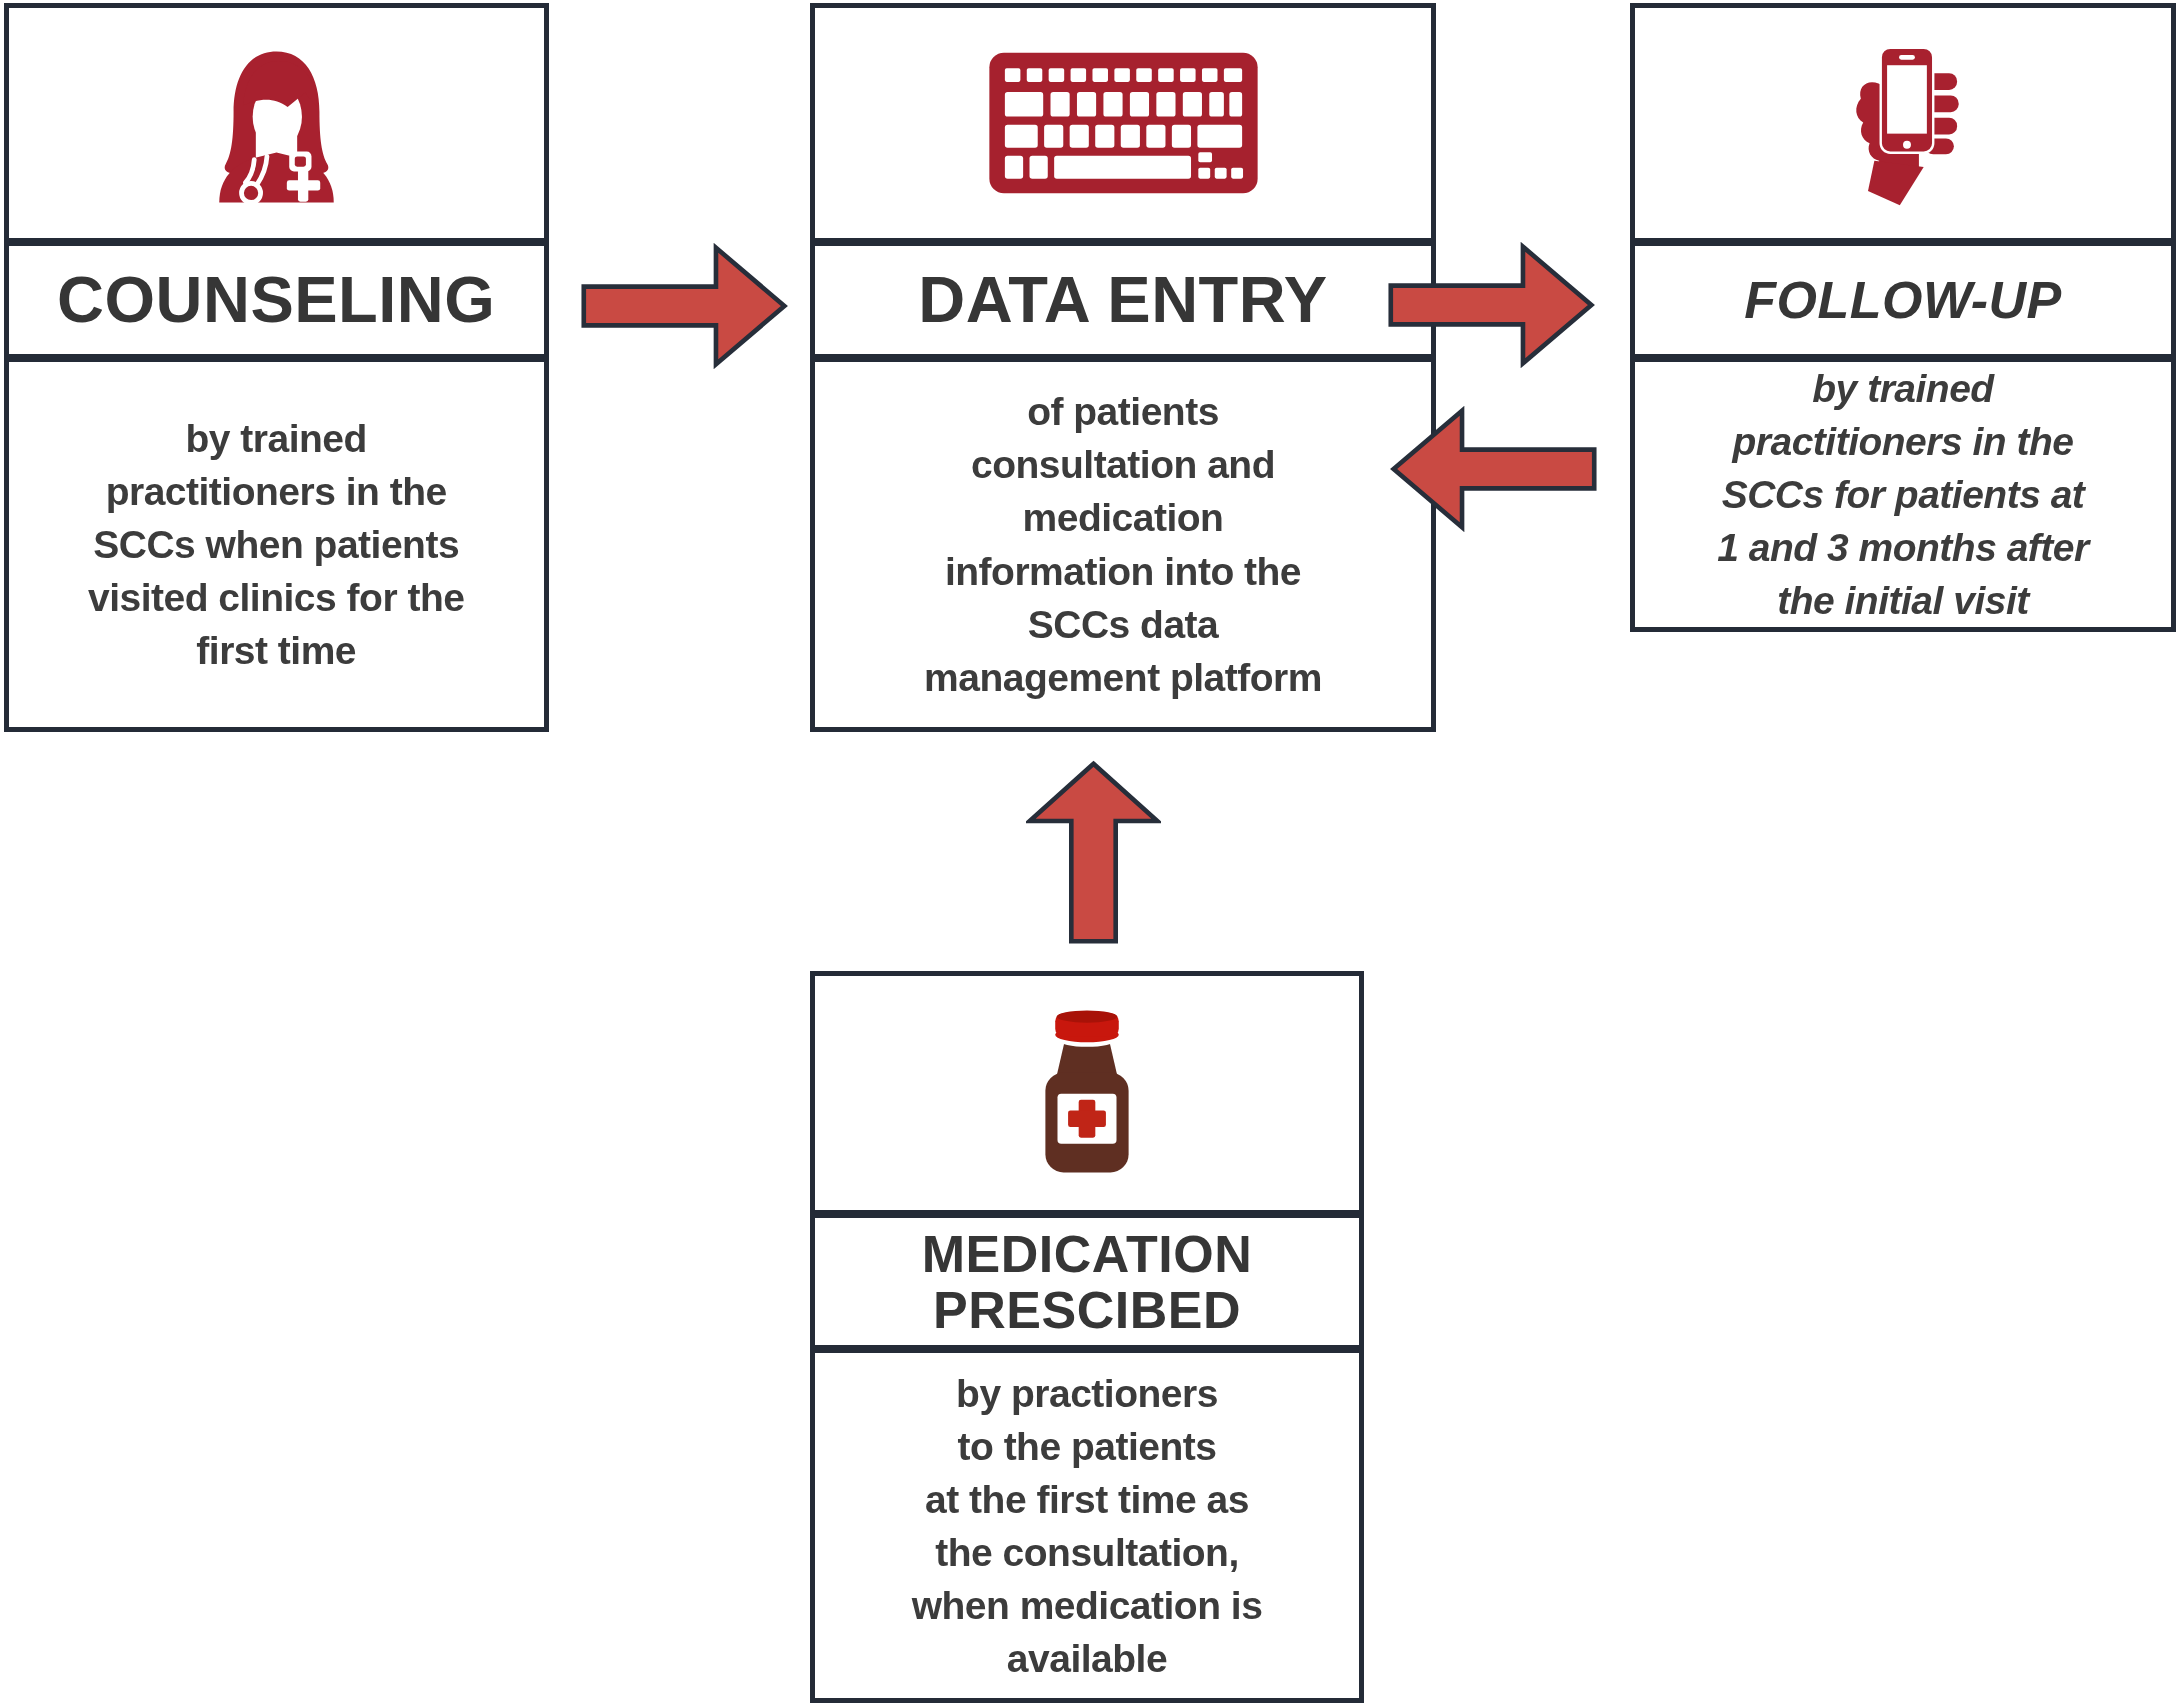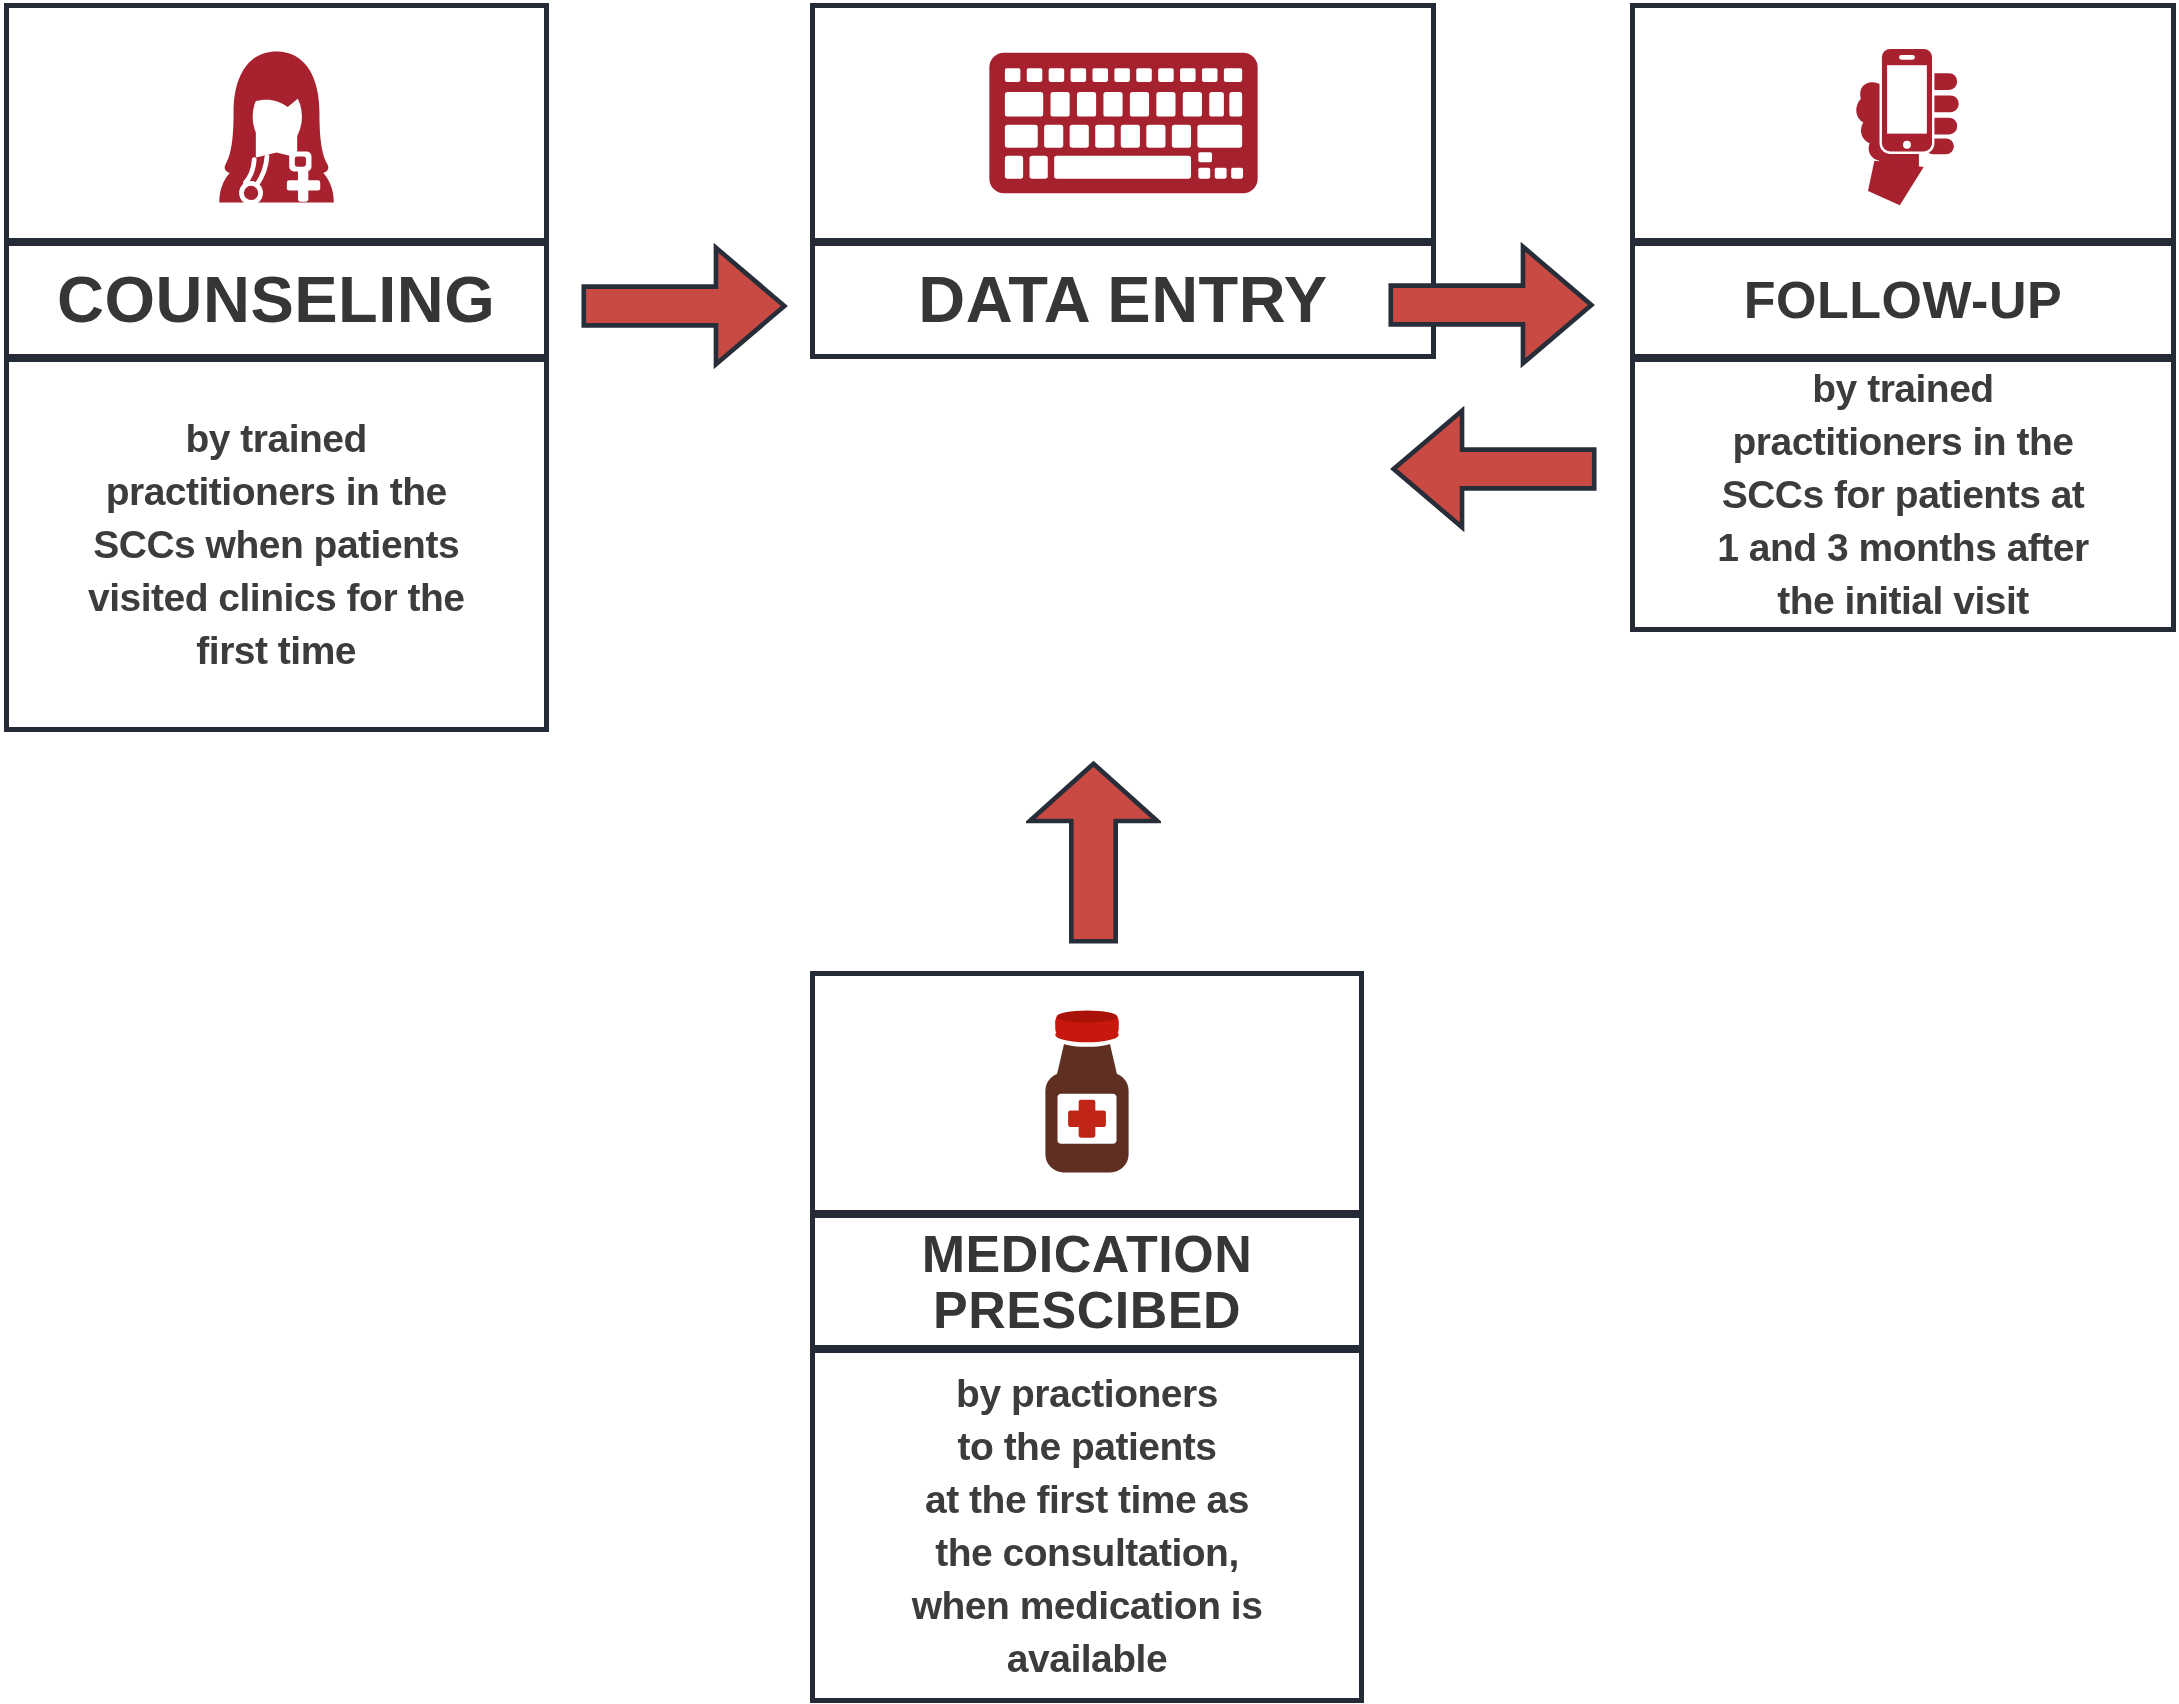--- a/index.html
+++ b/index.html
@@ -144,23 +144,31 @@
           <rect x="232" y="112" width="15" height="11" rx="2"></rect>
           <rect x="232" y="129" width="13" height="12" rx="2"></rect>
           <rect x="250" y="129" width="13" height="12" rx="2"></rect>
           <rect x="268" y="129" width="13" height="12" rx="2"></rect>
         </g>
       </svg>
     </div>
     <div class="section title-section">
       <div class="title-text lines">DATA ENTRY</div>
     </div>
-  </div>
-
-  <div class="box title-small" style="left:1630px;top:2.8px;width:546px;height:543px;">
+    <div class="section body-section">
+      <div class="body-text lines">of patients
+consultation and
+medication
+information into the
+SCCs data
+management platform</div>
+    </div>
+  </div>
+
+  <div class="box title-small" style="left:1630px;top:2.8px;width:546px;height:543px;font-style:italic;">
     <div class="section icon-section">
       <svg width="162" height="175" viewBox="0 0 200 220">
         <g fill="#a8212f">
           <rect x="128" y="48" width="40" height="21" rx="10"></rect>
           <rect x="128" y="76" width="42" height="21" rx="10"></rect>
           <rect x="128" y="104" width="40" height="21" rx="10"></rect>
           <rect x="128" y="130" width="36" height="20" rx="10"></rect>
           <path d="M78 66 C 60 52 42 62 47 80 C 38 90 40 104 50 110 C 44 120 48 132 58 136 C 54 146 60 156 70 158 L 70 170 L 120 170 L 120 140 L 78 140 Z"></path>
           <path d="M64 158 L 126 166 L 96 214 L 56 196 Z"></path>
         </g>

